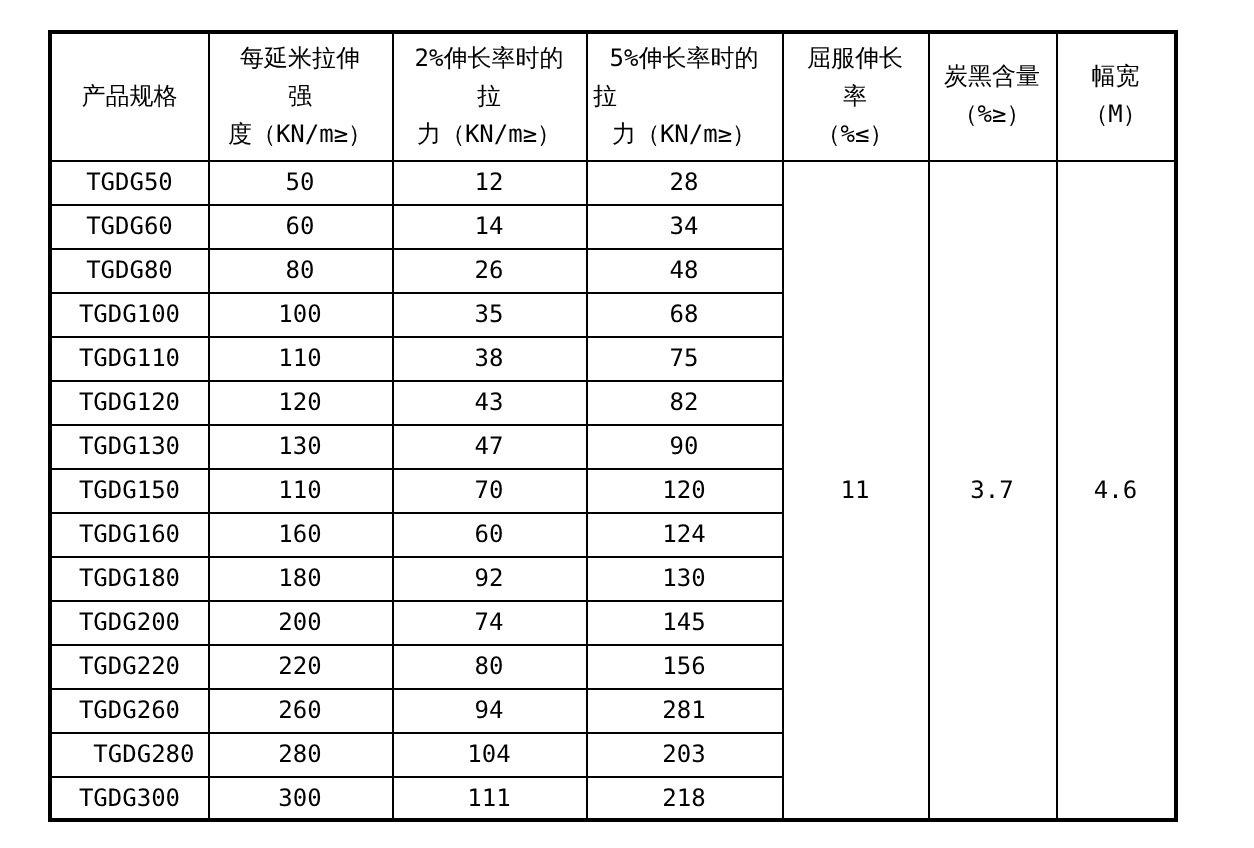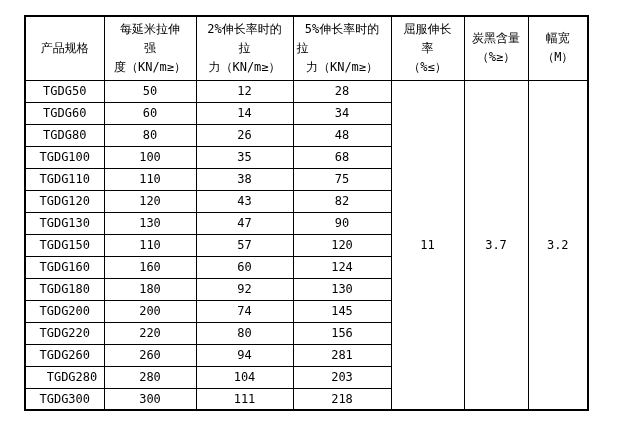--- a/index.html
+++ b/index.html
@@ -91,21 +91,21 @@
       </tr>
     </thead>
     <tbody id="spec-tbody">
         <tr>
           <td class="spec-cell">TGDG50</td>
           <td>50</td>
           <td>12</td>
           <td>28</td>
           <td rowspan="15">11</td>
           <td rowspan="15">3.7</td>
-          <td rowspan="15">3.2</td>
+          <td rowspan="15">4.6</td>
         </tr>
         <tr>
           <td class="spec-cell">TGDG60</td>
           <td>60</td>
           <td>14</td>
           <td>34</td>
         </tr>
         <tr>
           <td class="spec-cell">TGDG80</td>
           <td>80</td>
@@ -132,21 +132,21 @@
         </tr>
         <tr>
           <td class="spec-cell">TGDG130</td>
           <td>130</td>
           <td>47</td>
           <td>90</td>
         </tr>
         <tr>
           <td class="spec-cell">TGDG150</td>
           <td>110</td>
-          <td>57</td>
+          <td>70</td>
           <td>120</td>
         </tr>
         <tr>
           <td class="spec-cell">TGDG160</td>
           <td>160</td>
           <td>60</td>
           <td>124</td>
         </tr>
         <tr>
           <td class="spec-cell">TGDG180</td>

